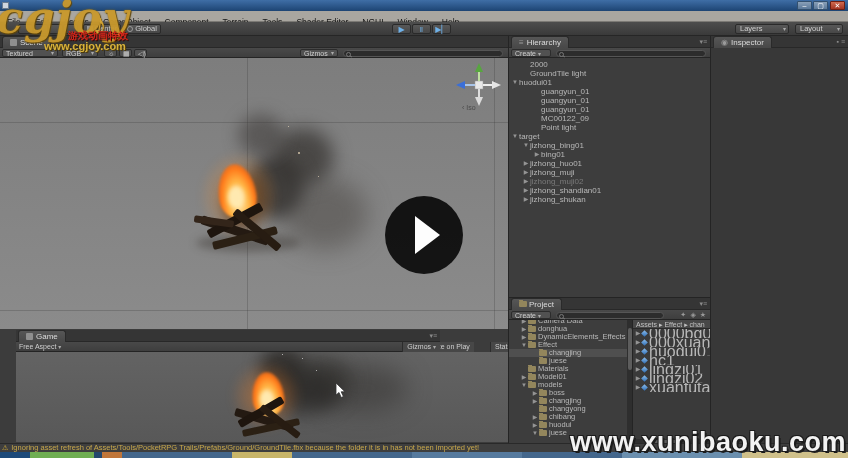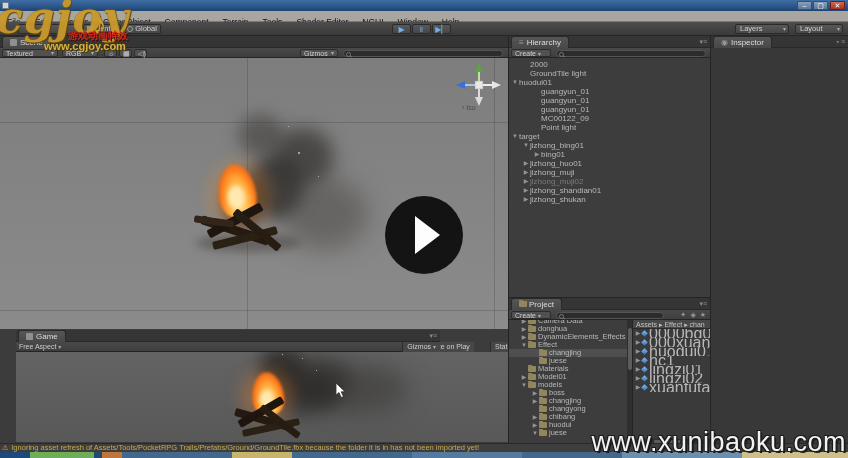--- a/index.html
+++ b/index.html
@@ -108,21 +108,21 @@
     border-left:25px solid #fdfdfd;border-top:19px solid transparent;border-bottom:19px solid transparent;}
   #wm-cgjoy{left:-4px;top:-8px;z-index:50;pointer-events:none;}
   #wm-cgjoy .big{font-family:"DejaVu Serif",serif;font-style:italic;font-weight:bold;
     font-size:44px;letter-spacing:1px;color:#c9992c;text-shadow:1px 1px 1px #5e4408,0 0 2px #8a6a14;opacity:.95;}
   #wm-cgjoy .note{position:absolute;left:96px;top:16px;font-size:30px;color:#d2a435;
     text-shadow:1px 1px 1px #5e4408;transform:rotate(8deg);}
   #wm-cgjoy .tagline{position:absolute;left:72px;top:37px;font-size:10px;font-weight:bold;color:#d2251a;
     text-shadow:1px 1px 0 #3a0c08;white-space:nowrap;}
   #wm-cgjoy .url{position:absolute;left:48px;top:48px;font-size:11px;font-weight:bold;color:#d8b23a;
     text-shadow:1px 1px 0 #4e3a08;white-space:nowrap;}
-  #wm-xunibaoku{right:2px;top:427px;z-index:70;font-size:27px;font-weight:normal;color:#f2f2f2;
+  #wm-xunibaoku{right:2px;top:427px;z-index:70;font-size:27px;font-weight:bold;color:#f2f2f2;
     letter-spacing:0.5px;text-shadow:2px 2px 0 #1c1c1c,-1px -1px 0 #1c1c1c,1px -1px 0 #1c1c1c,-1px 1px 0 #1c1c1c;
     pointer-events:none;white-space:nowrap;}
   
   #axisgizmo{left:452px;top:62px;width:52px;height:50px;z-index:5;}
   #isolabel{left:462px;top:104px;font-size:7px;color:#4a4a4a;z-index:5;}
 </style>
 </head>
 <body>
 
 <div id="stage">

